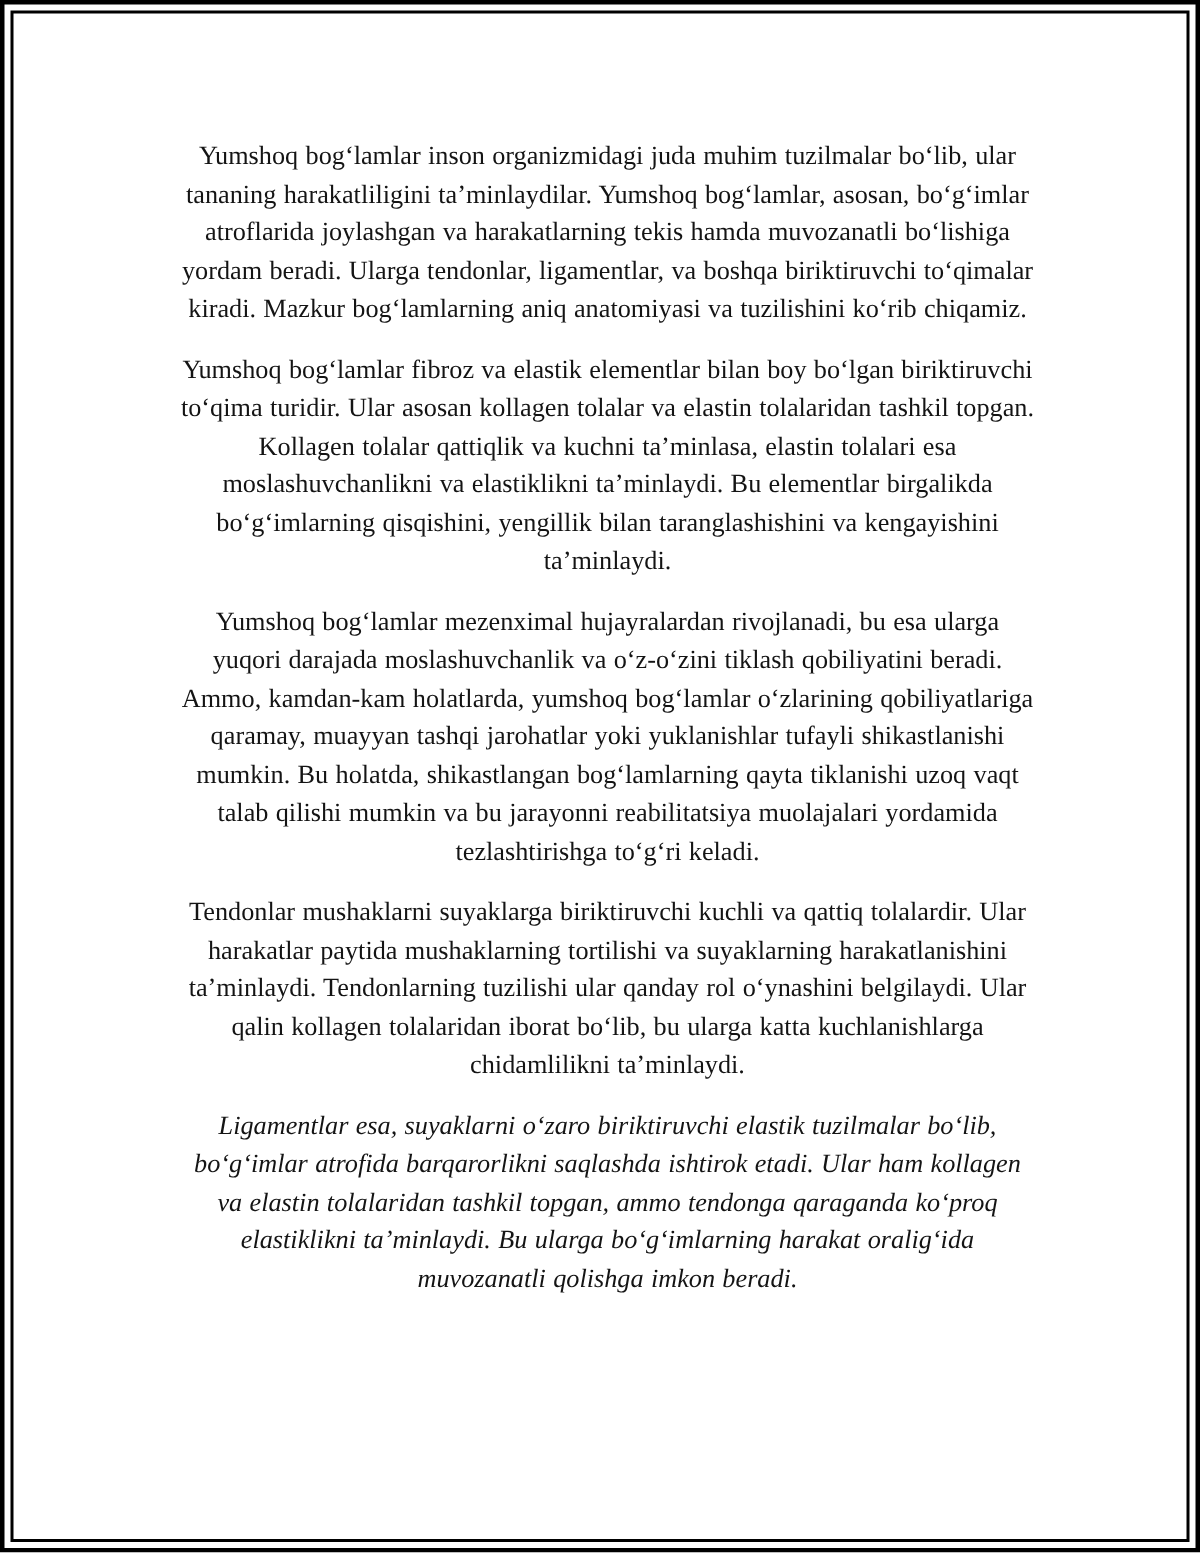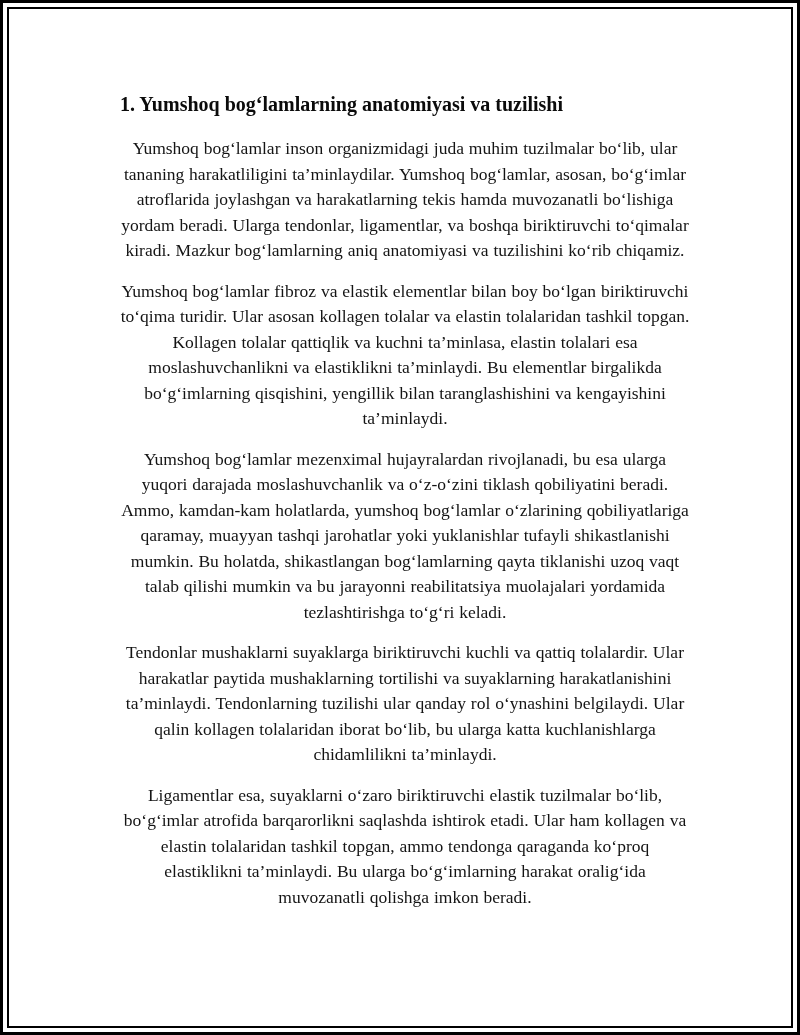--- a/index.html
+++ b/index.html
@@ -43,28 +43,28 @@
   .doc-paragraph {
     font-size: 17.5px;
     line-height: 25.5px;
     margin: 0 0 15px 0;
     text-align: center;
     word-spacing: 0.5px;
     color: #141414;
   }
   .doc-paragraph:last-child {
     margin-bottom: 12px;
+    font-style: italic;
   }
 </style>
 </head>
 <body>
 
 <div class="page">
   <div class="inner-frame"></div>
   <div class="content">
-    <h1 class="doc-heading">1. Yumshoq bogʻlamlarning anatomiyasi va tuzilishi</h1>
     <p class="doc-paragraph">Yumshoq bogʻlamlar inson organizmidagi juda muhim tuzilmalar boʻlib, ular tananing harakatliligini taʼminlaydilar. Yumshoq bogʻlamlar, asosan, boʻgʻimlar atroflarida joylashgan va harakatlarning tekis hamda muvozanatli boʻlishiga yordam beradi. Ularga tendonlar, ligamentlar, va boshqa biriktiruvchi toʻqimalar kiradi. Mazkur bogʻlamlarning aniq anatomiyasi va tuzilishini koʻrib chiqamiz.</p>
     <p class="doc-paragraph">Yumshoq bogʻlamlar fibroz va elastik elementlar bilan boy boʻlgan biriktiruvchi toʻqima turidir. Ular asosan kollagen tolalar va elastin tolalaridan tashkil topgan. Kollagen tolalar qattiqlik va kuchni taʼminlasa, elastin tolalari esa moslashuvchanlikni va elastiklikni taʼminlaydi. Bu elementlar birgalikda boʻgʻimlarning qisqishini, yengillik bilan taranglashishini va kengayishini taʼminlaydi.</p>
     <p class="doc-paragraph">Yumshoq bogʻlamlar mezenximal hujayralardan rivojlanadi, bu esa ularga yuqori darajada moslashuvchanlik va oʻz-oʻzini tiklash qobiliyatini beradi. Ammo, kamdan-kam holatlarda, yumshoq bogʻlamlar oʻzlarining qobiliyatlariga qaramay, muayyan tashqi jarohatlar yoki yuklanishlar tufayli shikastlanishi mumkin. Bu holatda, shikastlangan bogʻlamlarning qayta tiklanishi uzoq vaqt talab qilishi mumkin va bu jarayonni reabilitatsiya muolajalari yordamida tezlashtirishga toʻgʻri keladi.</p>
     <p class="doc-paragraph">Tendonlar mushaklarni suyaklarga biriktiruvchi kuchli va qattiq tolalardir. Ular harakatlar paytida mushaklarning tortilishi va suyaklarning harakatlanishini taʼminlaydi. Tendonlarning tuzilishi ular qanday rol oʻynashini belgilaydi. Ular qalin kollagen tolalaridan iborat boʻlib, bu ularga katta kuchlanishlarga chidamlilikni taʼminlaydi.</p>
     <p class="doc-paragraph">Ligamentlar esa, suyaklarni oʻzaro biriktiruvchi elastik tuzilmalar boʻlib, boʻgʻimlar atrofida barqarorlikni saqlashda ishtirok etadi. Ular ham kollagen va elastin tolalaridan tashkil topgan, ammo tendonga qaraganda koʻproq elastiklikni taʼminlaydi. Bu ularga boʻgʻimlarning harakat oraligʻida muvozanatli qolishga imkon beradi.</p>
   </div>
 </div>
 
 </body></html>

